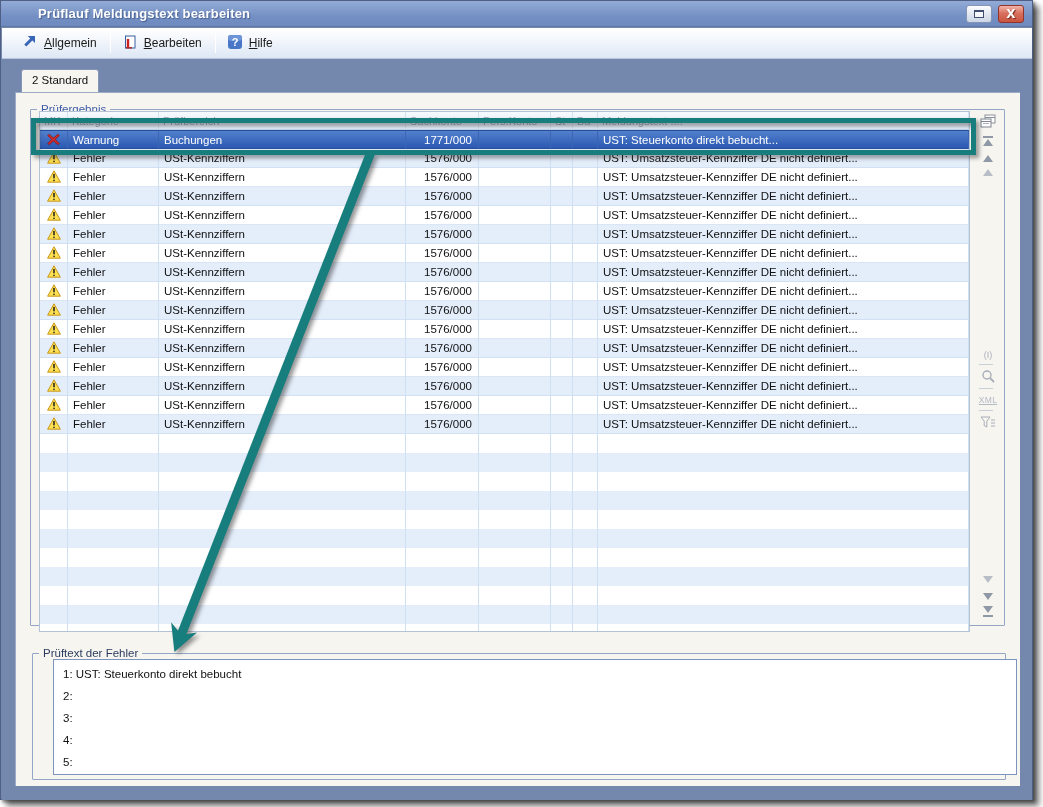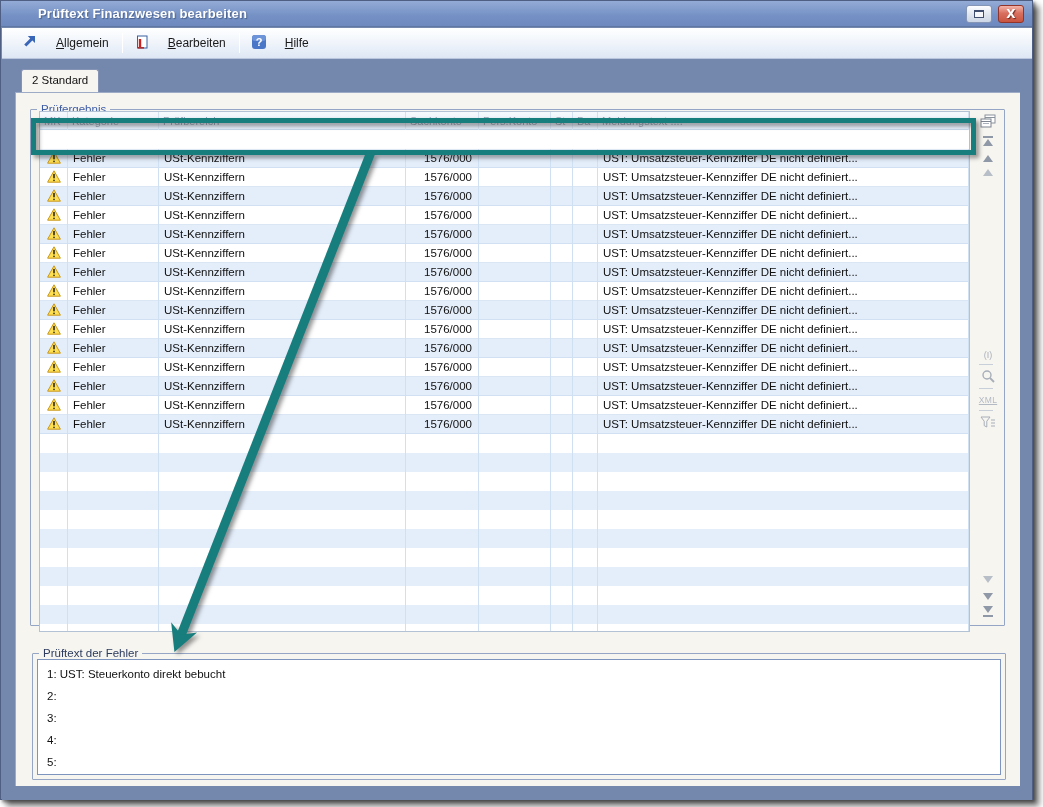--- a/index.html
+++ b/index.html
@@ -21,21 +21,21 @@
   .btn-min { right:40px; }
   .btn-min .glyph { width:10px; height:8px; border:1px solid #3f4d6e; border-top:2px solid #3f4d6e; background:#f4f6fa; }
   .btn-close { right:8px; border:1px solid #93342a;
     background:linear-gradient(#f3b4a9,#d9705f 45%,#c8543f); }
   .btn-close .glyph { color:#fff; font-weight:bold; font-size:12px; line-height:1;
     text-shadow:1px 1px 1px rgba(90,20,10,.8); font-family:"DejaVu Sans", sans-serif; }
   
   .toolbar { position:absolute; left:1px; top:27px; width:1030px; height:31px;
     background:linear-gradient(#ffffff,#eef3fa 55%,#dde7f4);
     border-bottom:1px solid #b9c6dd; display:flex; align-items:center; padding-left:14px; }
-  .tbtn { display:flex; align-items:center; gap:18px; padding:3px 8px 3px 6px;
+  .tbtn { display:flex; align-items:center; gap:6px; padding:3px 8px 3px 6px;
     font-size:12px; color:#1a1a1a; cursor:default; }
   .tbtn u { text-decoration:underline; }
   .tsep { width:1px; height:20px; background:#b7c3d8; border-right:1px solid #fff; margin:0 5px; }
   .ticon { width:16px; height:16px; display:inline-block; }
   
   .client { position:absolute; left:1px; top:58px; width:1030px; height:741px; background:#7488ad; }
   .tab { position:absolute; left:19px; top:10px; height:23px; padding:4px 10px 0 10px;
     background:#f7f5f0; border:1px solid #8593b5; border-bottom:none;
     border-radius:3px 3px 0 0; font-size:11.5px; color:#111; }
   .page { position:absolute; left:13px; top:33px; width:1005px; height:694px;
@@ -72,35 +72,35 @@
     align-items:center; justify-content:center; color:#aab1bc; font-size:9px; cursor:default; }
   .sicon.txt { font-size:8.5px; letter-spacing:.3px; color:#b3bac4; text-decoration:underline; }
   .tri { width:0; height:0; border-left:5px solid transparent; border-right:5px solid transparent; }
   .tri.up { border-bottom:7px solid #8f98a6; }
   .tri.down { border-top:7px solid #8f98a6; }
   .tri.light.up { border-bottom-color:#b7bec8; }
   .tri.light.down { border-top-color:#b7bec8; }
   .bar { position:absolute; left:5px; width:10px; height:2px; background:#8f98a6; }
   .ssep { position:absolute; left:5px; width:14px; height:1px; background:#c9cfd8; }
   
-  .msgbox { position:absolute; left:4px; top:5px; width:964px; height:116px;
+  .msgbox { position:absolute; left:20px; top:5px; width:964px; height:116px;
     background:#fff; border:1px solid #7d94be; }
   .msgline { position:absolute; left:9px; font-size:11.5px; color:#111; white-space:nowrap; }
   
   .overlay { position:absolute; left:0; top:0; width:1043px; height:807px;
     pointer-events:none; z-index:60;
     filter:drop-shadow(3px 3px 2px rgba(45,45,45,.5)); }
 </style>
 </head>
 <body>
 
 <div class="window">
 
   <div class="titlebar">
-    <span class="title">Prüftext Finanzwesen bearbeiten</span>
+    <span class="title">Prüflauf Meldungstext bearbeiten</span>
     <div class="winbtn btn-min">
         <span class="glyph"></span>
       </div>
     <div class="winbtn btn-close">
         <span class="glyph">X</span>
       </div>
   </div>
 
   <div class="toolbar" id="toolbar">
       <div class="tbtn">
@@ -143,20 +143,32 @@
             <div class="hcell" style="left: 0px; width: 28px;">MK</div>
             <div class="hcell" style="left: 28px; width: 91px;">Kategorie</div>
             <div class="hcell" style="left: 119px; width: 247px;">Prüfbereich</div>
             <div class="hcell" style="left: 366px; width: 73px;">Sachkonto</div>
             <div class="hcell" style="left: 439px; width: 72px;">Pers.Konto</div>
             <div class="hcell" style="left: 511px; width: 22px;">St</div>
             <div class="hcell" style="left: 533px; width: 25px;">Ba</div>
             <div class="hcell" style="left: 558px; width: 371px;">Meldungstext ....</div>
           </div>
         <div class="gbody" id="gbody">
+            <div class="row data selected" style="top: 0px;">
+              <div class="cell" style="left: 0px; width: 28px;"><svg class="mkicon" width="13" height="13" viewBox="0 0 13 13">
+                  <path d="M2 1.2 L6.5 5 L11 1.2 L12.3 2.6 L8.2 6.5 L12.3 10.4 L11 11.8 L6.5 8 L2 11.8 L0.7 10.4 L4.8 6.5 L0.7 2.6 Z" fill="#d42b2b" stroke="#821212" stroke-width="0.7"></path>
+                </svg></div>
+              <div class="cell" style="left: 28px; width: 91px;">Warnung</div>
+              <div class="cell" style="left: 119px; width: 247px;">Buchungen</div>
+              <div class="cell right" style="left: 366px; width: 73px;">1771/000</div>
+              <div class="cell" style="left: 439px; width: 72px;"></div>
+              <div class="cell" style="left: 511px; width: 22px;"></div>
+              <div class="cell" style="left: 533px; width: 25px;"></div>
+              <div class="cell" style="left: 558px; width: 371px;">UST: Steuerkonto direkt bebucht...</div>
+            </div>
             <div class="row data alt" style="top: 19px;">
               <div class="cell" style="left: 0px; width: 28px;"><svg class="mkicon" width="14" height="13" viewBox="0 0 14 13">
                   <path d="M7 0.8 L13.4 12.2 L0.6 12.2 Z" fill="#ffe051" stroke="#c8971c" stroke-width="1" stroke-linejoin="round"></path>
                   <rect x="6.25" y="3.8" width="1.5" height="4.6" rx="0.7" fill="#1a1a1a"></rect>
                   <rect x="6.25" y="9.6" width="1.5" height="1.6" rx="0.7" fill="#1a1a1a"></rect>
                 </svg></div>
               <div class="cell" style="left: 28px; width: 91px;">Fehler</div>
               <div class="cell" style="left: 119px; width: 247px;">USt-Kennziffern</div>
               <div class="cell right" style="left: 366px; width: 73px;">1576/000</div>
               <div class="cell" style="left: 439px; width: 72px;"></div>

